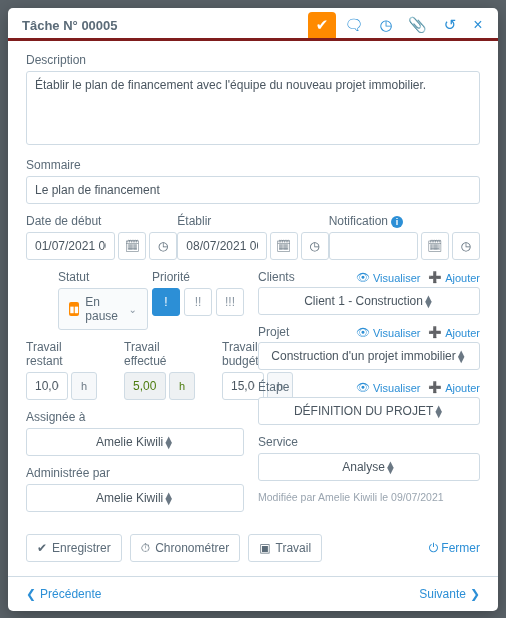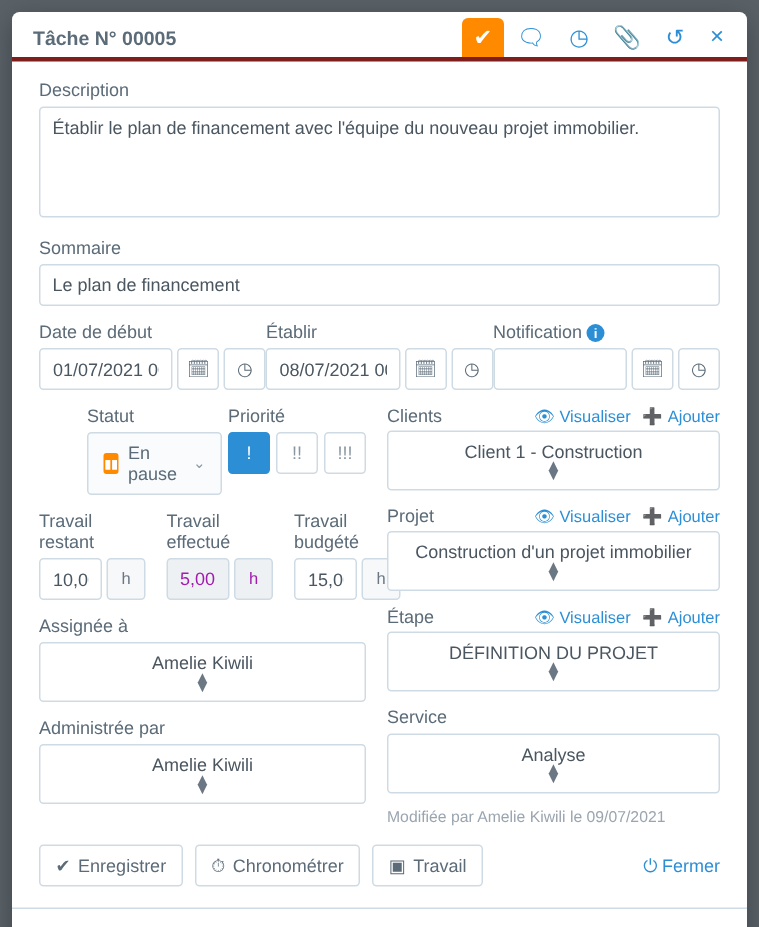--- a/index.html
+++ b/index.html
@@ -22,28 +22,28 @@
 .datewrap .input { flex: 1; }
 .iconbtn { width: 28px; border: 1px solid #cfdbe4; border-radius: 3px; display: flex; align-items: center; justify-content: center; background: #fff; cursor: pointer; color: #5b6b78; font-size: 12px; }
 .status-btn { border: 1px solid #cfdbe4; border-radius: 3px; padding: 6px 10px; display: inline-flex; align-items: center; gap: 6px; font-size: 12px; color: #5b6b78; cursor: pointer; background: #f9fbfc; }
 .status-btn .pause { width: 14px; height: 14px; background: #ff8a00; border-radius: 2px; display: flex; align-items: center; justify-content: center; color: #fff; font-size: 8px; font-weight: bold; }
 .chev { font-size: 10px; color: #8a97a3; }
 .prio { display: flex; gap: 4px; }
 .pbtn { width: 28px; height: 28px; border: 1px solid #cfdbe4; border-radius: 3px; display: flex; align-items: center; justify-content: center; font-size: 12px; color: #8a97a3; background: #fff; cursor: pointer; }
 .pbtn.active { background: #2c8fd6; color: #fff; border-color: #2c8fd6; }
 .linkline { display: flex; justify-content: flex-end; gap: 8px; font-size: 11px; }
 .link { color: #2c8fd6; cursor: pointer; display: inline-flex; align-items: center; gap: 3px; }
-.select { display: flex; align-items: center; justify-content: center; cursor: pointer; flex-direction: column; }
+.select { display: flex; align-items: center; justify-content: center; cursor: pointer; }
 .select .updown { color: #6b7884; font-size: 11px; display:flex; flex-direction:column; line-height:6px; }
-.workblock { display: flex; gap: 14px; }
+.workblock { display: flex; gap: 27px; }
 .wcol { width: 74px; }
 .wrow { display: flex; gap: 3px; }
 .wrow .input { width: 42px; text-align: left; }
 .wrow .unit { width: 26px; border: 1px solid #cfdbe4; border-radius: 3px; display: flex; align-items: center; justify-content: center; font-size: 11px; color: #6b7884; background:#f6f8fa; }
-.wrow.dis .input, .wrow.dis .unit { background: #eef1f3; color: #a21caf; }
+.wrow.dis .input, .wrow.dis .unit { background: #eef1f3; color: #4d7c0f; }
 .subrow { display:flex; gap:14px; }
 .leftcol { width: 218px; }
 .rightcol { flex:1; }
 .meta { font-size: 10.5px; color: #9aa5b0; margin-top: 4px; }
 .footer-btns { display: flex; gap: 8px; align-items: center; margin-top: 12px; }
 .btn { border: 1px solid #cfdbe4; background: #fff; border-radius: 3px; padding: 6px 10px; font-size: 12px; color: #5b6b78; display: inline-flex; align-items: center; gap: 5px; cursor: pointer; }
 .spacer { flex: 1; }
 .navfoot { border-top: 1px solid #cfdbe4; padding: 10px 18px; display: flex; justify-content: space-between; font-size: 12px; }
 .navlink { color: #2c8fd6; cursor: pointer; display: inline-flex; align-items: center; gap: 4px; }
 .info-i { width:12px; height:12px; border-radius:50%; background:#2c8fd6; color:#fff; font-size:9px; display:inline-flex; align-items:center; justify-content:center; margin-left:3px; font-weight:bold; }

